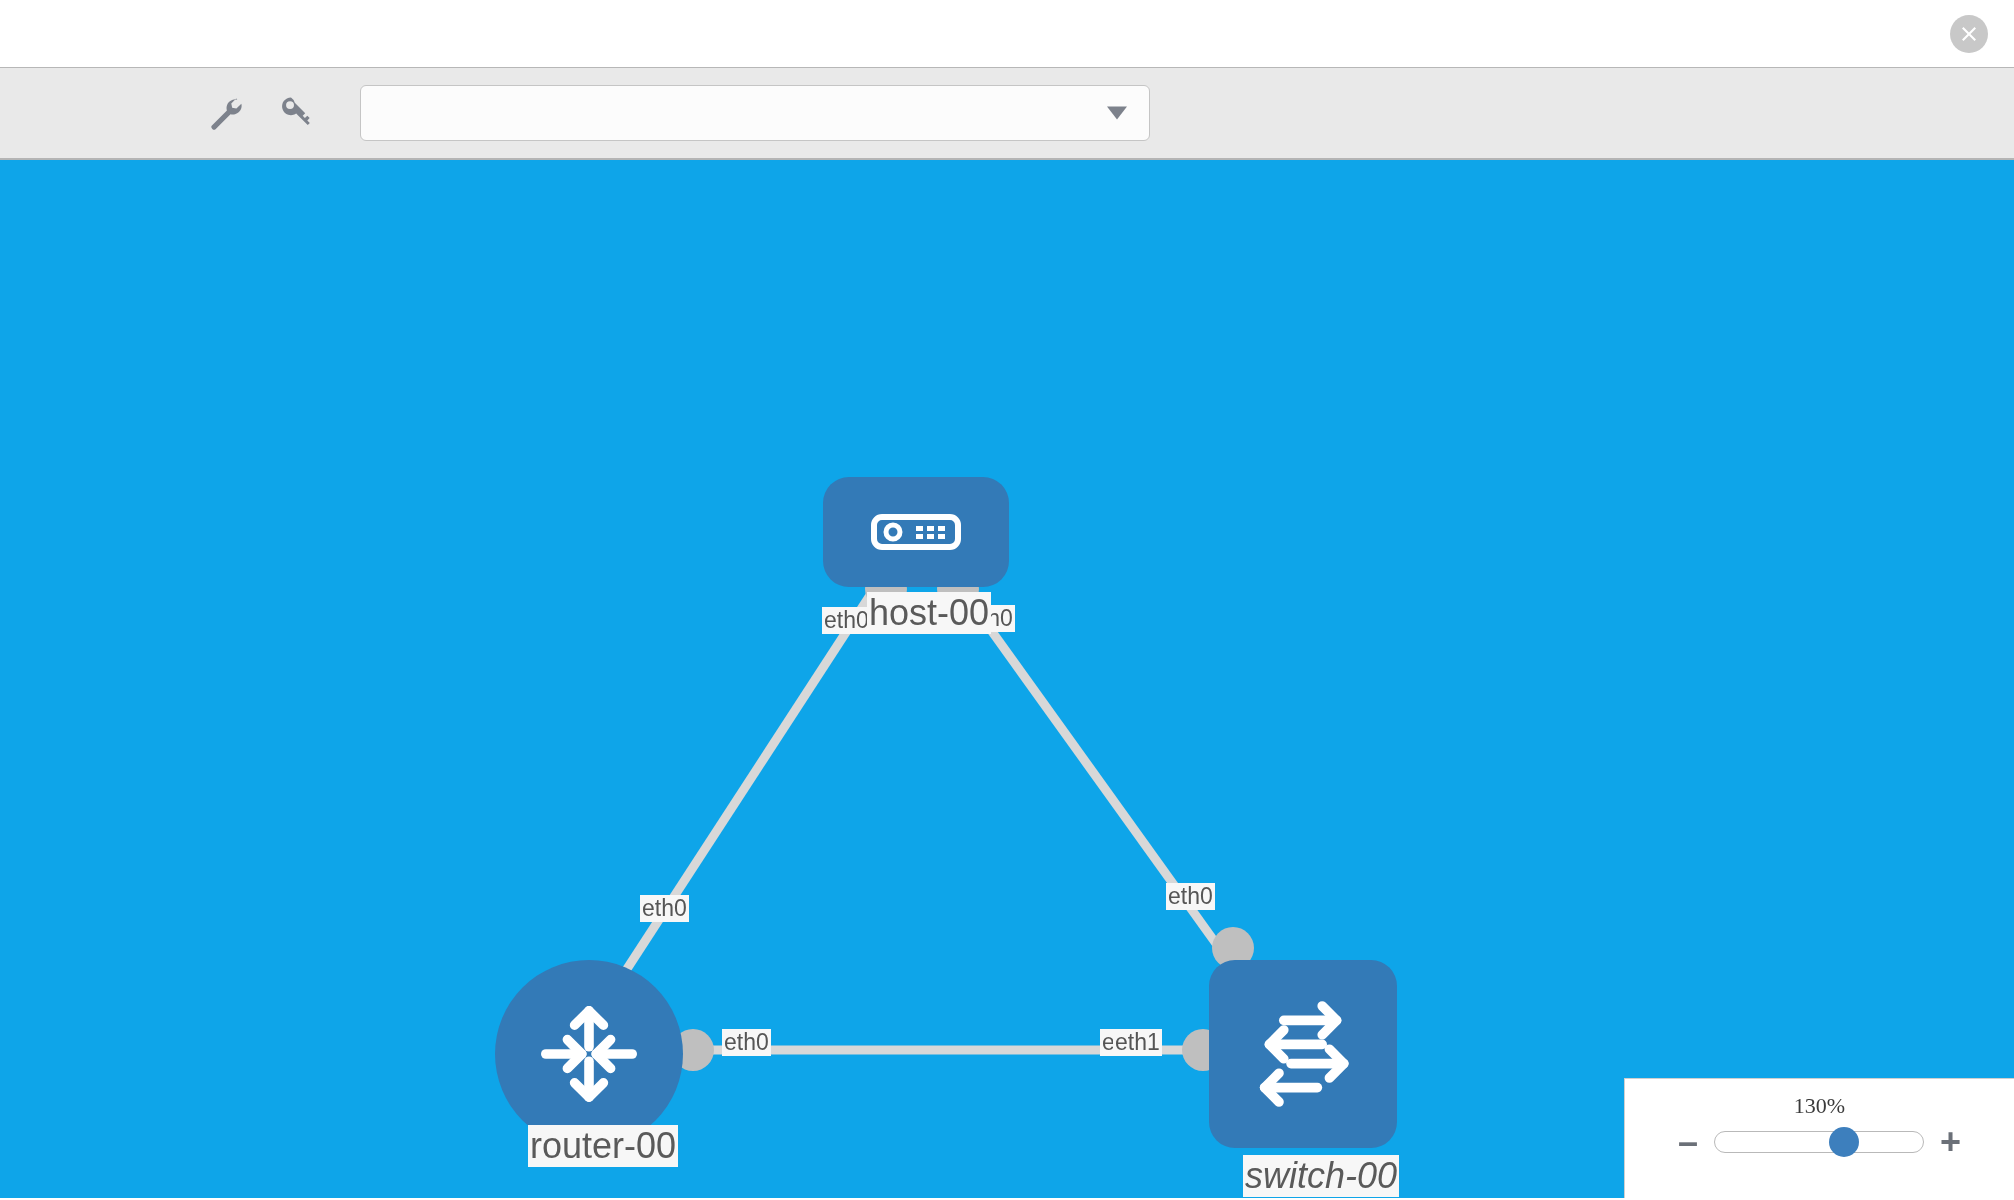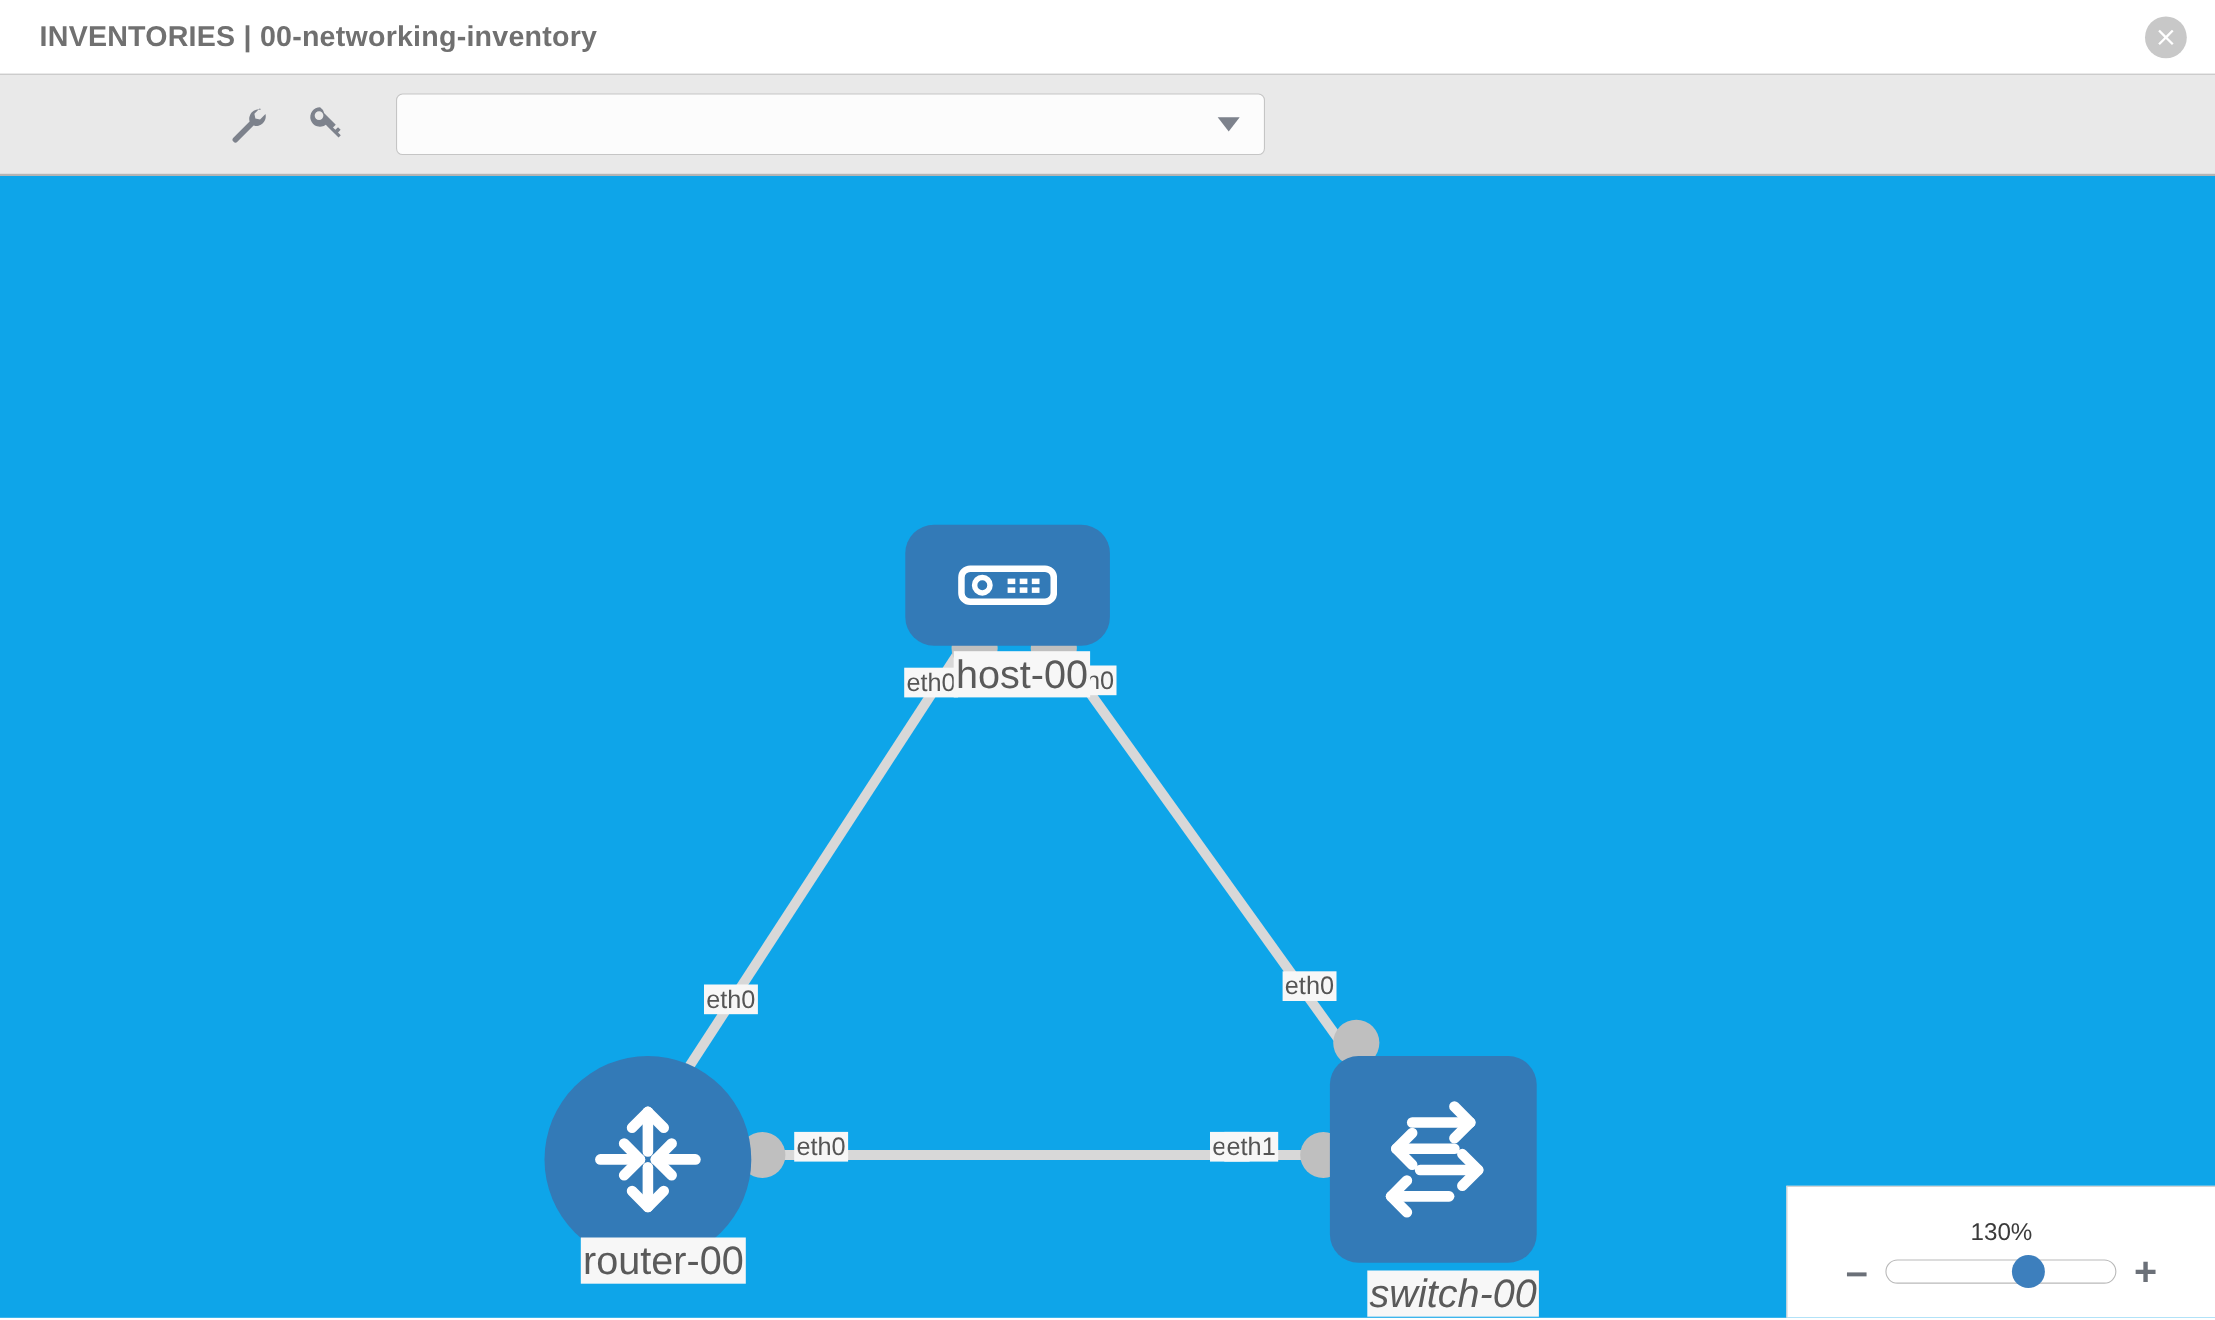--- a/index.html
+++ b/index.html
@@ -165,21 +165,22 @@
     height: 120px;
     background: #ffffff;
     border: 1px solid #cfcfcf;
     border-right: none;
     border-bottom: none;
   }
   .zoom-level {
     text-align: center;
     font-size: 22px;
     color: #3b3b3b;
-    margin-top: 28px;
+    margin-top: 14px;
+    font-family: Liberation Serif, serif;
   }
   .zoom-controls {
     display: flex;
     align-items: center;
     justify-content: center;
     gap: 16px;
     margin-top: 12px;
   }
   .zbtn {
     font-size: 36px;
@@ -205,21 +206,20 @@
     background: #3d7fbd;
     top: 50%;
     transform: translate(-50%, -50%);
     cursor: grab;
   }
 </style>
 </head>
 <body>
 
 <div class="header">
-  <div class="page-title">INVENTORIES | 00-networking-inventory</div>
   <div class="close-btn">
     <svg width="22" height="22" viewBox="0 0 22 22">
       <path d="M5.5 4 L11 9.5 L16.5 4 L18 5.5 L12.5 11 L18 16.5 L16.5 18 L11 12.5 L5.5 18 L4 16.5 L9.5 11 L4 5.5 Z" fill="#ffffff"></path>
     </svg>
   </div>
 </div>
 
 <div class="toolbar">
 
 

